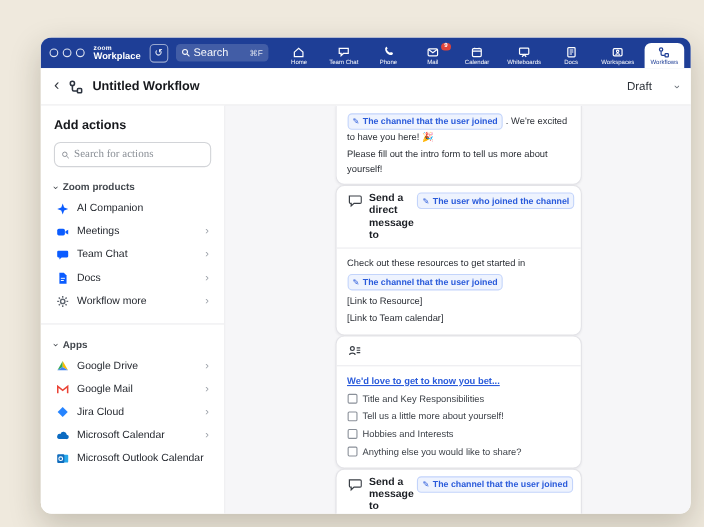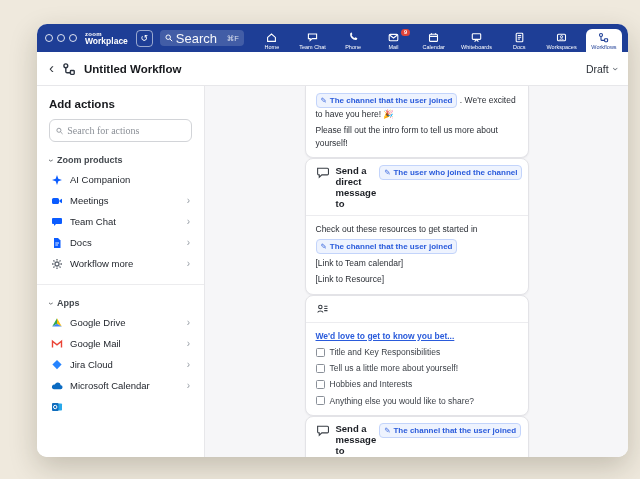--- a/index.html
+++ b/index.html
@@ -1,48 +1,48 @@
 <!DOCTYPE html>
 <html><head>
 <meta charset="utf-8">
 <style>
   html,body{margin:0;padding:0;width:640px;height:479px;background:#efe9dd;overflow:hidden;
     font-family:"Liberation Sans","DejaVu Sans",sans-serif;-webkit-font-smoothing:antialiased;}
-  .window{position:absolute;left:37px;top:24px;width:591px;height:433px;background:#fff;
+  .window{position:absolute;left:37px;top:34px;width:591px;height:433px;background:#fff;
     border-radius:10px;box-shadow:0 10px 28px rgba(40,35,20,.22);overflow:hidden;display:flex;flex-direction:column;justify-content:space-between;}
   
   .topbar{height:28px;background:#1e3e96;display:flex;align-items:stretch;color:#fff;flex:none;padding-left:8px;}
   .traffic{display:flex;align-items:center;gap:4px;margin-right:8px;}
   .traffic i{width:6px;height:6px;border:1px solid rgba(255,255,255,.85);border-radius:50%;display:block;}
   .logo{display:flex;flex-direction:column;justify-content:center;line-height:1;margin-right:8px;}
   .logo .l1{font-size:6px;font-weight:700;letter-spacing:.3px;}
   .logo .l2{font-size:8.5px;font-weight:700;}
   .histbtn{align-self:center;width:15px;height:15px;border:1px solid rgba(255,255,255,.55);border-radius:4px;
     display:flex;align-items:center;justify-content:center;font-size:9px;margin-right:7px;cursor:pointer;}
   .searchbox{align-self:center;display:flex;align-items:center;background:rgba(255,255,255,.16);
     border-radius:4px;height:16px;padding:0 5px;gap:3px;margin-right:10px;}
   .searchbox svg{flex:none;}
-  .searchbox input{background:transparent;border:none;outline:none;color:#fff;font-size:13px;width:48px;padding:0;
+  .searchbox input{background:transparent;border:none;outline:none;color:#fff;font-size:10px;width:48px;padding:0;
     font-family:inherit;}
   .searchbox input::placeholder{color:rgba(255,255,255,.95);}
   .searchbox .kbd{font-size:7.5px;opacity:.8;}
   .nav{display:flex;align-items:flex-end;flex:1;justify-content:space-between;padding:0 6px 0 0;}
   .nav-item{display:flex;flex-direction:column;align-items:center;justify-content:flex-end;gap:1px;
     padding:3px 5px 2px;border-radius:6px 6px 0 0;color:#fff;cursor:pointer;position:relative;min-width:26px;}
   .nav-item .lbl{font-size:5.5px;white-space:nowrap;}
   .nav-item.active{background:#fff;color:#1e3e96;}
   .badge{position:absolute;top:0;right:1px;background:#e0443a;color:#fff;font-size:5.5px;line-height:7px;
     height:7px;min-width:4px;padding:0 2.5px;border-radius:5px;font-weight:700;}
   
   .subheader{height:33px;border-bottom:1px solid #e7e7ea;display:flex;align-items:center;gap:8px;
     padding:0 12px;background:#fff;flex:none;}
   .back{font-size:15px;color:#33383f;line-height:1;cursor:pointer;transform:translateY(-1px);}
   .wf-title{font-size:11.5px;font-weight:700;color:#17191d;}
   .spacer{flex:1;}
-  .draft{display:flex;align-items:center;gap:4px;font-size:10.5px;color:#2c3138;cursor:pointer;}
+  .draft{display:flex;align-items:center;gap:20px;font-size:10.5px;color:#2c3138;cursor:pointer;}
   .chev-down{display:inline-block;transform:rotate(90deg);color:#6a7078;font-size:10px;line-height:1;}
   
   .content{flex:1;display:flex;min-height:0;}
   .sidebar{width:168px;flex:none;background:#fff;border-right:1px solid #e7e7ea;padding:12px 12px 0;box-sizing:border-box;overflow:hidden;}
   .sb-title{font-size:11.5px;font-weight:700;color:#17191d;}
   .sb-search{margin-top:9px;display:flex;align-items:center;gap:4px;border:1px solid #d2d4d8;border-radius:6px;
     height:21px;padding:0 6px;background:#fff;}
   .sb-search input{border:none;outline:none;font-size:10px;color:#333;width:100%;font-family:Liberation Serif, serif;padding:0;}
   .sb-search input::placeholder{color:#8b9097;}
   .section-head{display:flex;align-items:center;gap:5px;margin:13px 0 4px;cursor:pointer;}
@@ -278,20 +278,21 @@
           </svg>
         <span class="lbl">Microsoft Calendar</span>
         <span class="arrow">›</span>
       </div>
       <div class="sb-item">
         <svg width="12" height="12" viewBox="0 0 12 12">
             <rect x="4.5" y="2.5" width="6.5" height="7" rx="0.8" fill="#28a8ea"></rect>
             <rect x="1" y="2" width="6.5" height="8" rx="1" fill="#0f6cbd"></rect>
             <circle cx="4.2" cy="6" r="1.7" fill="none" stroke="#fff" stroke-width="1"></circle>
           </svg>
+        <span class="lbl">Microsoft Outlook Calendar</span>
       </div>
     </div>
 
     <div class="canvas">
 
       <div class="card partial">
         <div class="card-body">
           <p>
             <span class="chip">
                 <span class="pencil">✎</span>
@@ -318,22 +319,22 @@
               </span>
           </div>
         </div>
         <div class="card-divider"></div>
         <div class="card-body">
           <p>Check out these resources to get started in</p>
           <p><span class="chip">
                 <span class="pencil">✎</span>
                 <span>The channel that the user joined</span>
               </span></p>
+          <p>[Link to Resource]</p>
           <p>[Link to Team calendar]</p>
-          <p>[Link to Resource]</p>
         </div>
       </div>
 
       <div class="connector" style="height:25px"></div>
 
       <div class="card">
         <div class="card-head">
           <svg class="ic" width="13" height="13" viewBox="0 0 12 12">
               <circle cx="4" cy="3.6" r="1.6" fill="none" stroke="#3a3f46" stroke-width="1"></circle>
               <path d="M1.6 8.8 c.3 -1.9 4.5 -1.9 4.8 0" fill="none" stroke="#3a3f46" stroke-width="1"></path>

